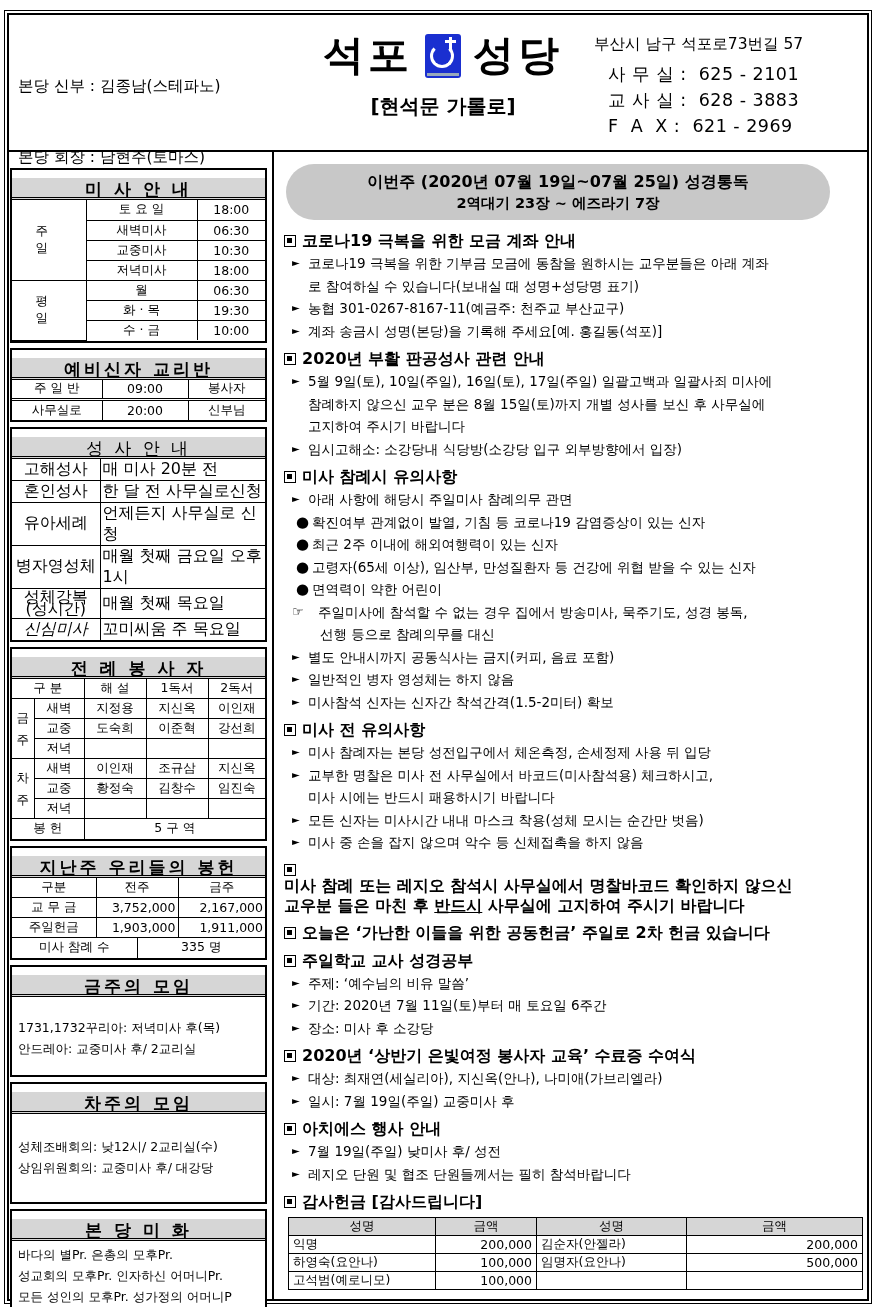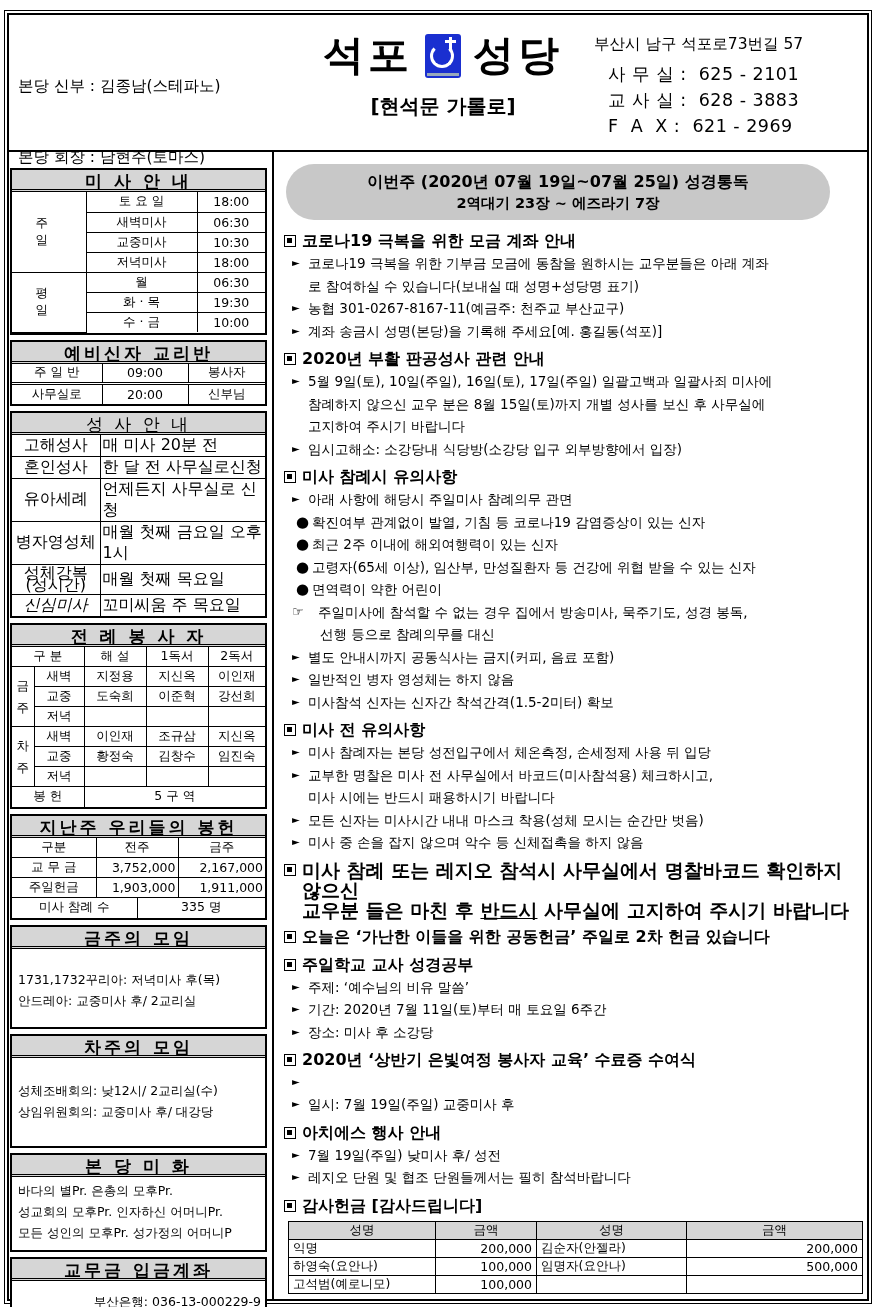--- a/index.html
+++ b/index.html
@@ -27,21 +27,21 @@
   .hdr-addr { font-size: 15.5px; margin-bottom: 6px; }
   .hdr-contact { font-size: 17.5px; line-height: 26px; white-space: pre; padding-left: 14px; letter-spacing: 0.5px; }
 
   
   .col-div { position: absolute; left: 272px; top: 152px; width: 2px; height: 1148px; background: #000; }
 
   
   .left { position: absolute; left: 10px; top: 168px; width: 257px; }
   .box { border: 2px solid #000; margin-bottom: 5px; background: #fff; }
   .box-title { background: #d6d6d6; text-align: center; font-weight: bold; font-size: 17px; height: 22px; line-height: 22px;
-               border-bottom: 3px double #000; letter-spacing: 3px; }
+               border-bottom: 3px double #000; letter-spacing: 3px; margin-top: 8px; }
   .box-title.light { font-weight: normal; }
   table.grid { width: 100%; border-collapse: collapse; font-size: 12.5px; }
   table.grid td { border: 1px solid #000; text-align: center; height: 20px; padding: 0 2px; }
   table.grid tr:first-child td { border-top: none; }
   table.grid td:first-child { border-left: none; }
   table.grid td:last-child { border-right: none; }
   table.grid tr:last-child td { border-bottom: none; }
   .rhead { letter-spacing: 14px; }
   .txtL { text-align: left !important; }
   .num { text-align: right !important; }
@@ -56,21 +56,21 @@
   .sec-title { font-size: 16px; font-weight: bold; margin-top: 6px; line-height: 22px; display: flex; }
   .sq { display: inline-block; width: 12px; height: 12px; border: 1.5px solid #000; position: relative; margin-right: 6px; margin-top: 5px; flex: 0 0 auto; }
   .sq::after { content: ""; position: absolute; left: 2px; top: 2px; width: 5px; height: 5px; background: #000; }
   .item { font-size: 13.5px; line-height: 22.5px; padding-left: 8px; display: flex; }
   .item .ic { width: 16px; flex: 0 0 16px; font-size: 10px; line-height: 22px; }
   .item .ic.dot { font-size: 15px; padding-left: 12px; width: 28px; flex: 0 0 28px; }
   .item .ic.hand { font-size: 13px; width: 26px; flex: 0 0 26px; padding-left: 0; }
   .item.sub { padding-left: 0; }
   .cont { padding-left: 24px; }
   .cont2 { padding-left: 36px; }
-  .bold-sec { font-size: 19px; font-weight: bold; line-height: 20px; display: flex; margin-top: 6px; }
+  .bold-sec { font-size: 16px; font-weight: bold; line-height: 20px; display: flex; margin-top: 6px; flex-direction: column; }
   .u { text-decoration: underline; }
 
   table.thanks { width: 575px; margin-left: 4px; margin-top: 4px; border-collapse: collapse; font-size: 12.5px; }
   table.thanks th { background: #d6d6d6; font-weight: normal; border: 1px solid #000; height: 17px; }
   table.thanks td { border: 1px solid #000; height: 17px; padding: 0 4px; }
 </style>
 </head>
 <body>
 
 <div class="frame"></div>
@@ -461,20 +461,21 @@
       <span class="ic">►</span>
       <span>장소: 미사 후 소강당</span>
     </div>
 
   <div class="sec-title">
       <span class="sq"></span>
       <span>2020년 ‘상반기 은빛여정 봉사자 교육’ 수료증 수여식</span>
     </div>
   <div class="item">
       <span class="ic">►</span>
+      <span>대상: 최재연(세실리아), 지신옥(안나), 나미애(가브리엘라)</span>
     </div>
   <div class="item">
       <span class="ic">►</span>
       <span>일시: 7월 19일(주일) 교중미사 후</span>
     </div>
 
   <div class="sec-title">
       <span class="sq"></span>
       <span>아치에스 행사 안내</span>
     </div>

